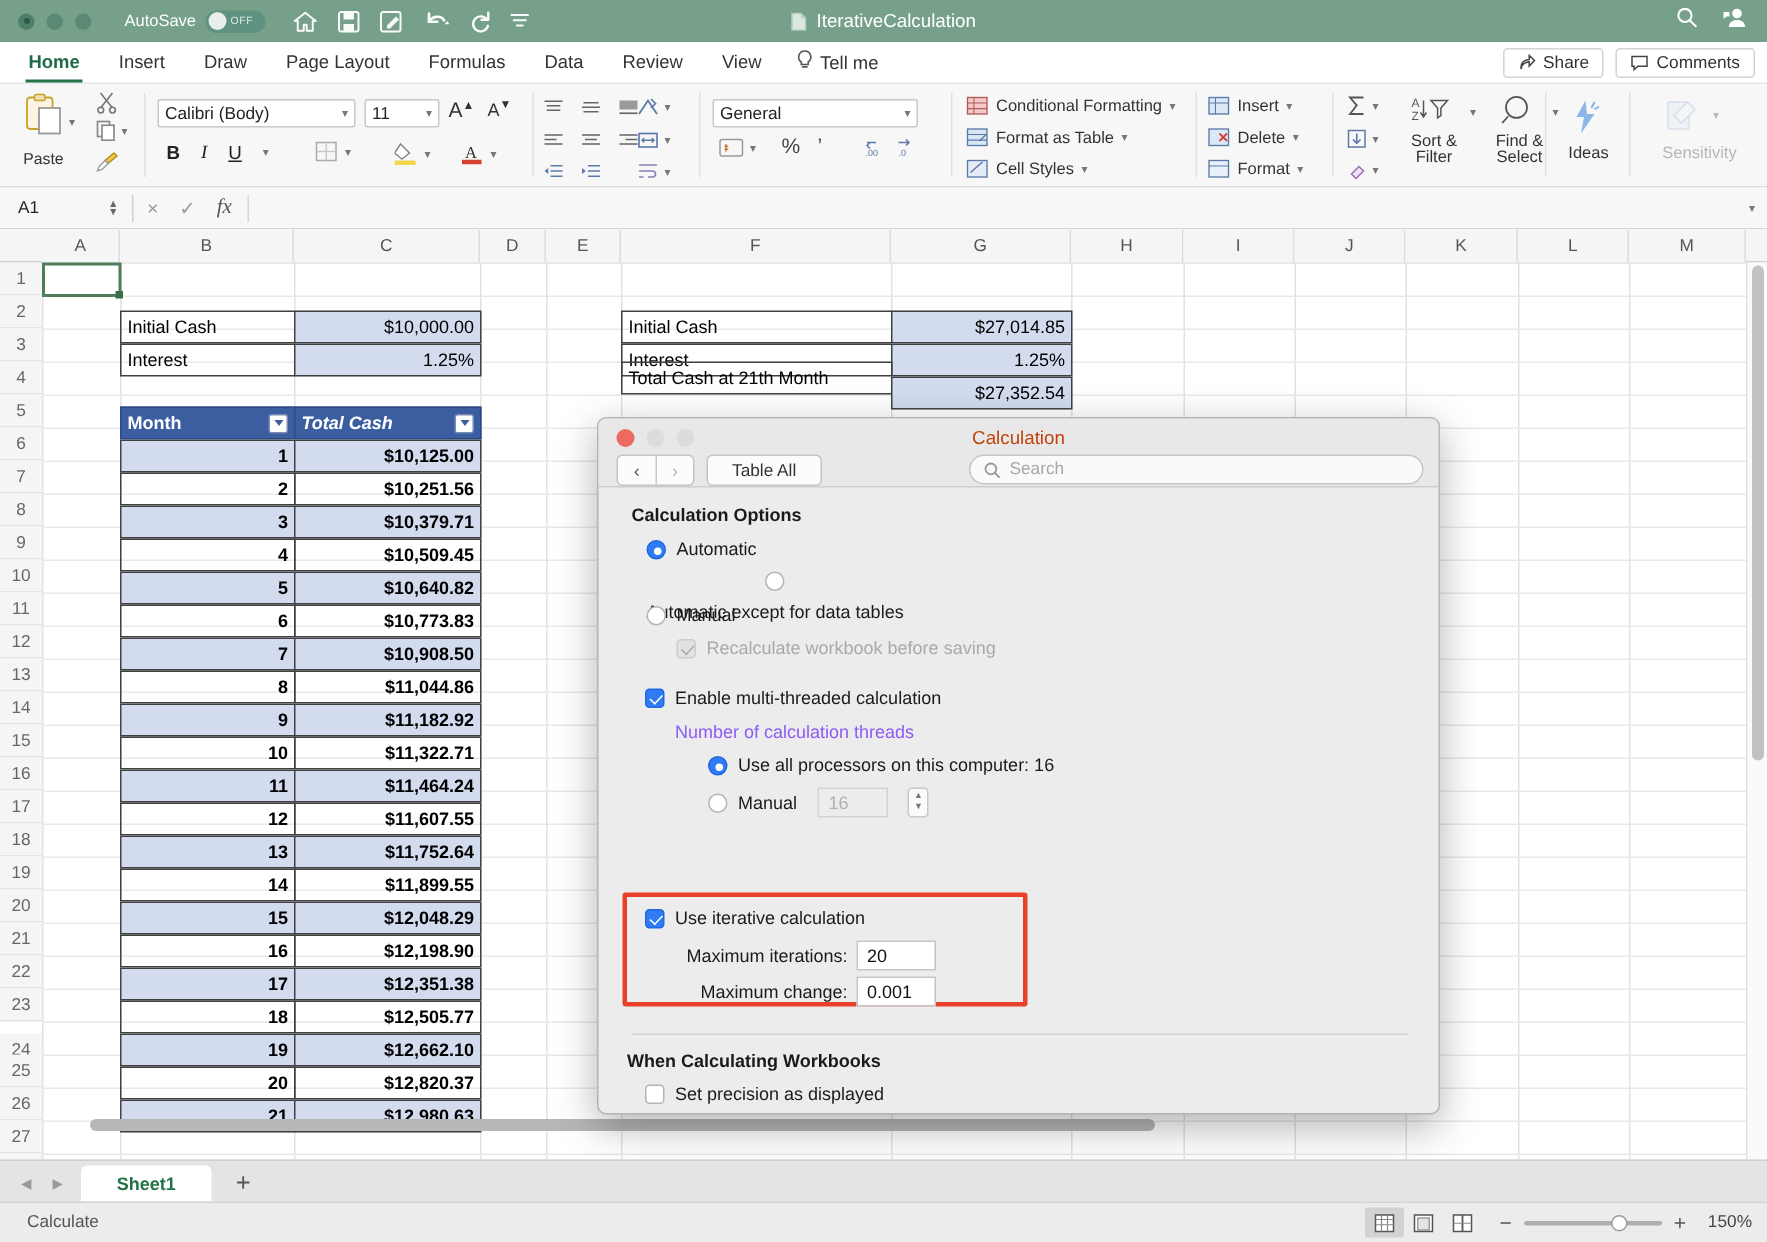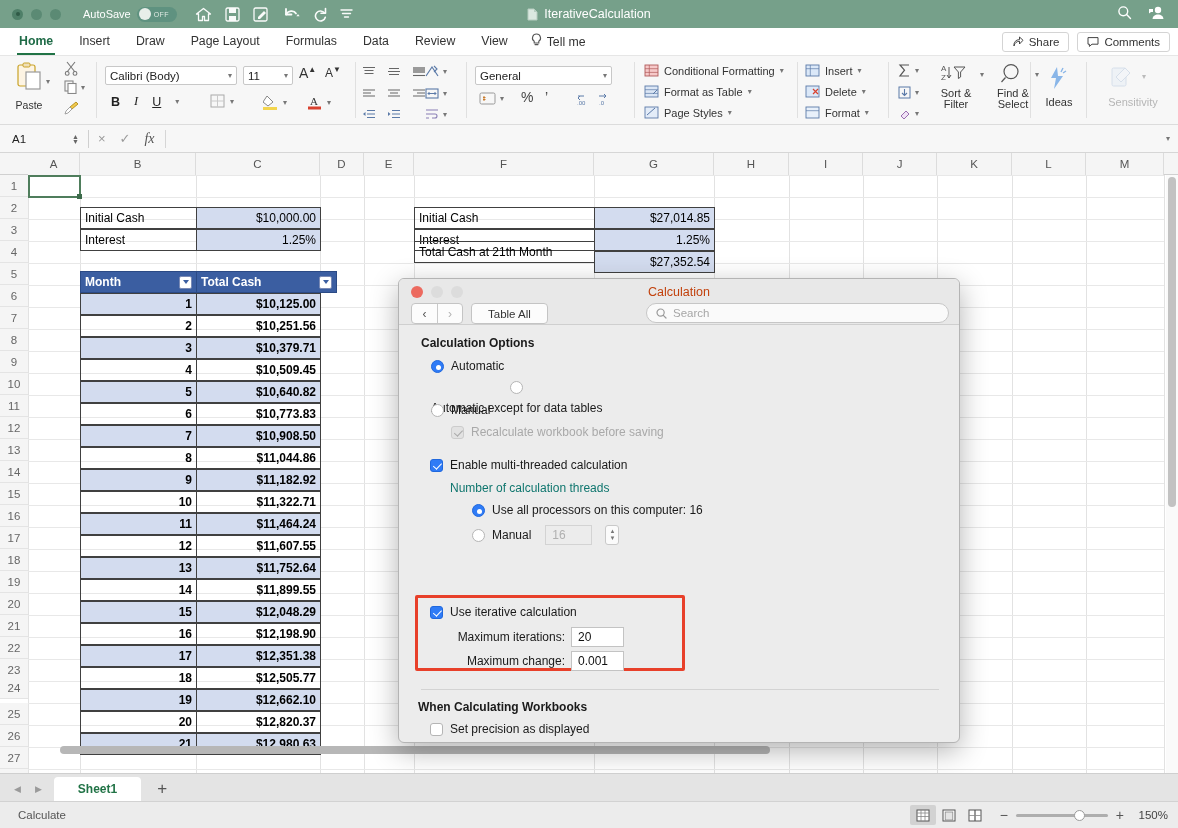--- a/index.html
+++ b/index.html
@@ -516,21 +516,21 @@
             <path d="M9 9l4-4" stroke="#5b7aa8" stroke-width="1"></path>
           </svg>
         <span>Format as Table</span>
         <span class="chev">▾</span>
       </div>
       <div class="grpitem" style="position:absolute;left:0;top:50px;">
         <svg width="15" height="13" viewBox="0 0 15 13">
             <rect x="1" y="1" width="13" height="11" fill="#e3ecf8" stroke="#5b7aa8" stroke-width=".9"></rect>
             <path d="M3 9l8-7" stroke="#5b7aa8" stroke-width="1"></path>
           </svg>
-        <span>Page Styles</span>
+        <span>Cell Styles</span>
         <span class="chev">▾</span>
       </div>
     </div>
     <div class="rsep" style="left:797px;"></div>
 
     <div class="rgroup" style="left:805px;width:80px;">
       <div class="grpitem" style="position:absolute;left:0;top:8px;">
         <svg width="15" height="13" viewBox="0 0 15 13">
             <rect x="1" y="1" width="13" height="11" fill="#dbe8f8" stroke="#5b7aa8" stroke-width=".9"></rect>
             <path d="M1 4.7h13M5.3 1v11" stroke="#5b7aa8" stroke-width=".7"></path>
@@ -675,21 +675,21 @@
         <div class="rowcell" style="top:308px;height:22px;">14</div>
         <div class="rowcell" style="top:330px;height:22px;">15</div>
         <div class="rowcell" style="top:352px;height:22px;">16</div>
         <div class="rowcell" style="top:374px;height:22px;">17</div>
         <div class="rowcell" style="top:396px;height:22px;">18</div>
         <div class="rowcell" style="top:418px;height:22px;">19</div>
         <div class="rowcell" style="top:440px;height:22px;">20</div>
         <div class="rowcell" style="top:462px;height:22px;">21</div>
         <div class="rowcell" style="top:484px;height:22px;">22</div>
         <div class="rowcell" style="top:506px;height:22px;">23</div>
-        <div class="rowcell" style="top:524px;height:22px;">24</div>
+        <div class="rowcell" style="top:536px;height:22px;">24</div>
         <div class="rowcell" style="top:550px;height:22px;">25</div>
         <div class="rowcell" style="top:572px;height:22px;">26</div>
         <div class="rowcell" style="top:594px;height:22px;">27</div>
         <div class="rowcell" style="top:616px;height:22px;">28</div>
       </div>
 
     <div id="gridlines" class="gridlines">
         <div class="vline" style="left:0px;height:616px;"></div>
         <div class="vline" style="left:52px;height:616px;"></div>
         <div class="vline" style="left:168px;height:616px;"></div>
@@ -743,21 +743,21 @@
     <div class="cell bxd r fillblue" style="left:594px;top:54px;width:121px;height:22px;">$27,014.85</div>
     <div class="cell bxd" style="left:414px;top:76px;width:181px;height:22px;">Interest</div>
     <div class="cell bxd r fillblue" style="left:594px;top:76px;width:121px;height:22px;">1.25%</div>
     <div class="cell bxd" style="left:414px;top:88px;width:181px;height:22px;">Total Cash at 21th Month</div>
     <div class="cell bxd r fillblue" style="left:594px;top:98px;width:121px;height:22px;">$27,352.54</div>
 
     <div class="cell hdrblue" style="left:80px;top:118px;width:117px;height:22px;">
       <span>Month</span>
       <span class="filterbtn"></span>
     </div>
-    <div class="cell hdrblue" style="left:196px;top:118px;width:141px;height:22px;">
+    <div class="cell hdrblue" style="left:196px;top:118px;width:125px;height:22px;font-style:italic;">
       <span>Total Cash</span>
       <span class="filterbtn"></span>
     </div>
     <div id="tablebody">
         <div class="cell bxd r fillblue" style="left:80px;top:140px;width:117px;height:22px;font-weight:bold;">1</div>
         <div class="cell bxd r fillblue" style="left:196px;top:140px;width:125px;height:22px;font-weight:bold;">$10,125.00</div>
         <div class="cell bxd r" style="left:80px;top:162px;width:117px;height:22px;font-weight:bold;">2</div>
         <div class="cell bxd r" style="left:196px;top:162px;width:125px;height:22px;font-weight:bold;">$10,251.56</div>
         <div class="cell bxd r fillblue" style="left:80px;top:184px;width:117px;height:22px;font-weight:bold;">3</div>
         <div class="cell bxd r fillblue" style="left:196px;top:184px;width:125px;height:22px;font-weight:bold;">$10,379.71</div>
@@ -849,21 +849,21 @@
       </div>
       <div class="optrow" style="position:absolute;left:52px;top:100px;">
         <span class="cbx dimon"></span>
         <span class="dimtxt">Recalculate workbook before saving</span>
       </div>
 
       <div class="optrow" style="position:absolute;left:31px;top:133px;">
         <span class="cbx on"></span>
         <span>Enable multi-threaded calculation</span>
       </div>
-      <div style="position:absolute;left:51px;top:156px;font-size:12px;color:#0f766e;">Number of calculation threads</div>
+      <div style="position:absolute;left:51px;top:156px;font-size:12px;color:#8b5cf6;">Number of calculation threads</div>
       <div class="optrow" style="position:absolute;left:73px;top:178px;">
         <span class="radio on"></span>
         <span>Use all processors on this computer: 16</span>
       </div>
       <div class="optrow" style="position:absolute;left:73px;top:200px;">
         <span class="radio"></span>
         <span>Manual</span>
         <span class="sfield dim" style="width:47px;margin-left:7px;">16</span>
         <span class="spin" style="margin-left:6px;">
           <span>▲</span>

